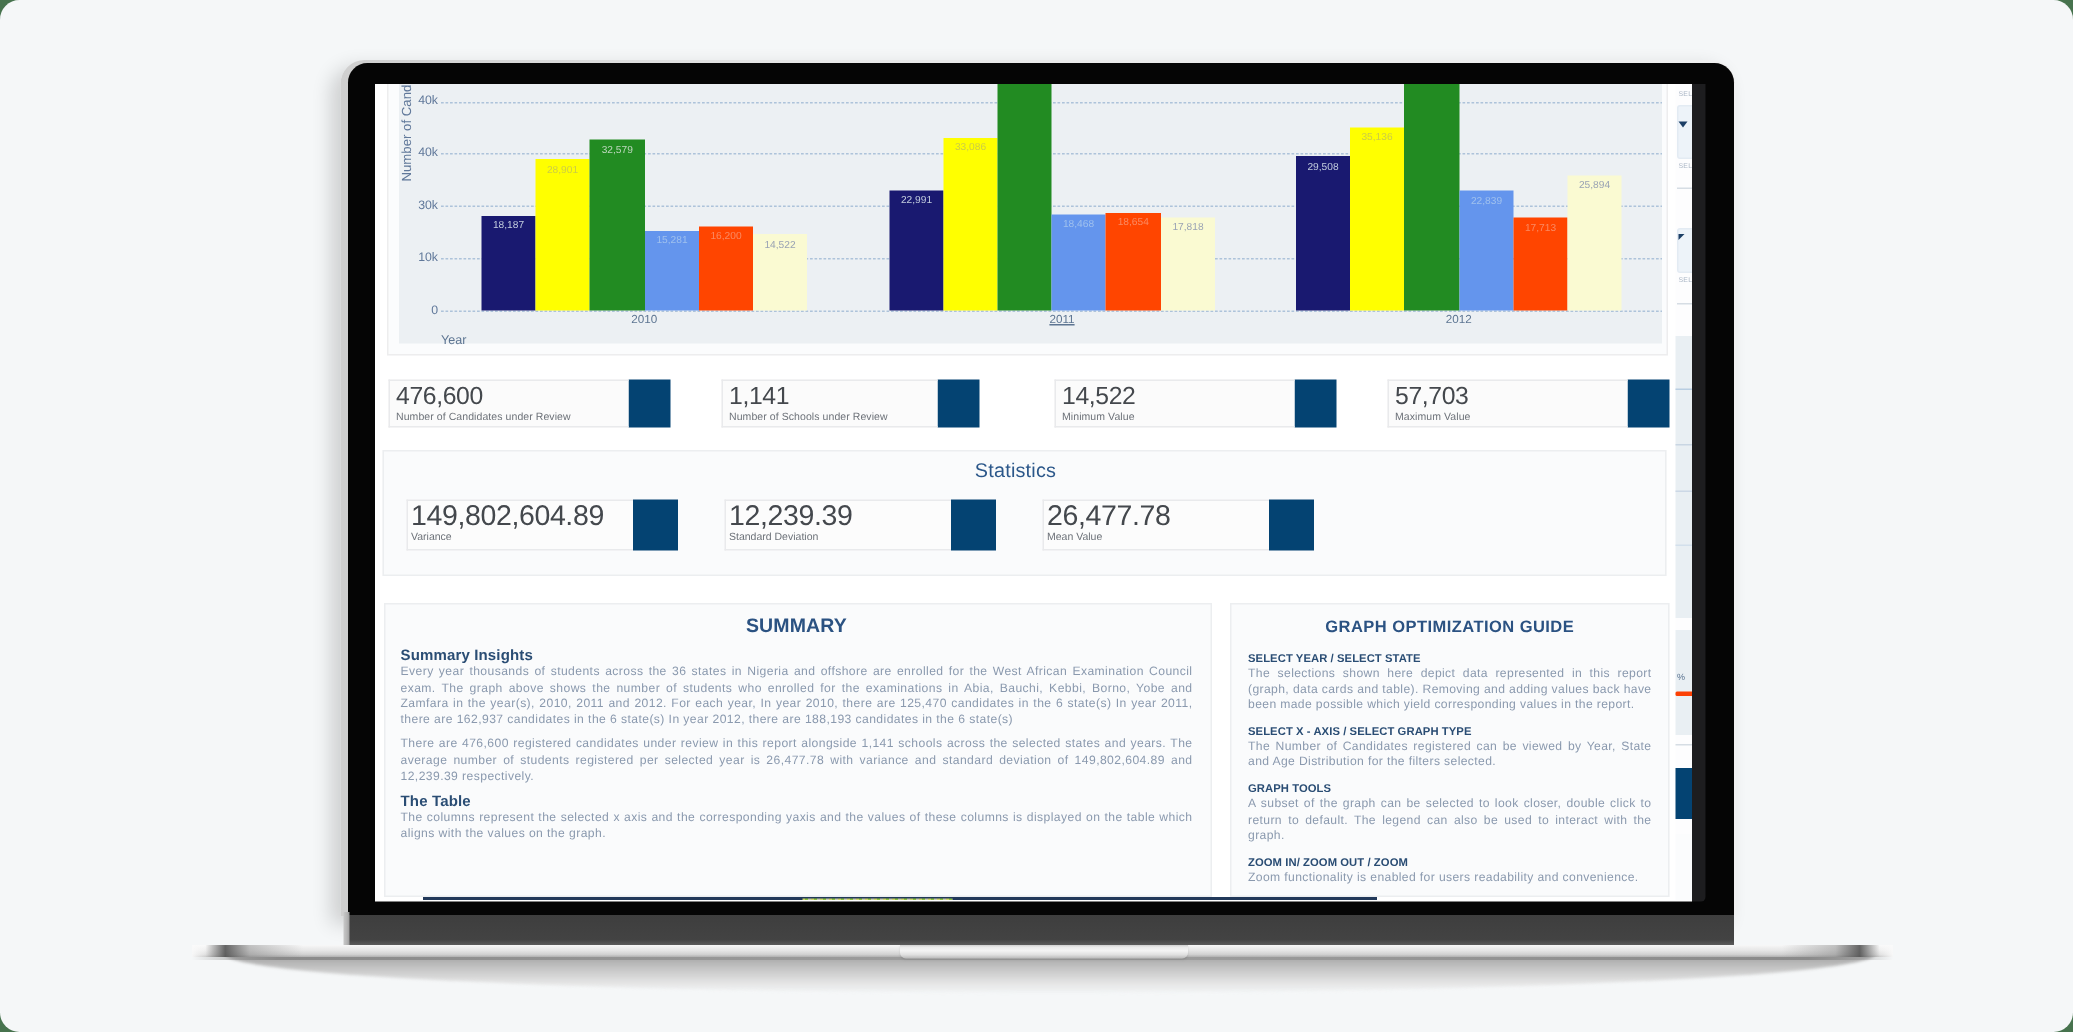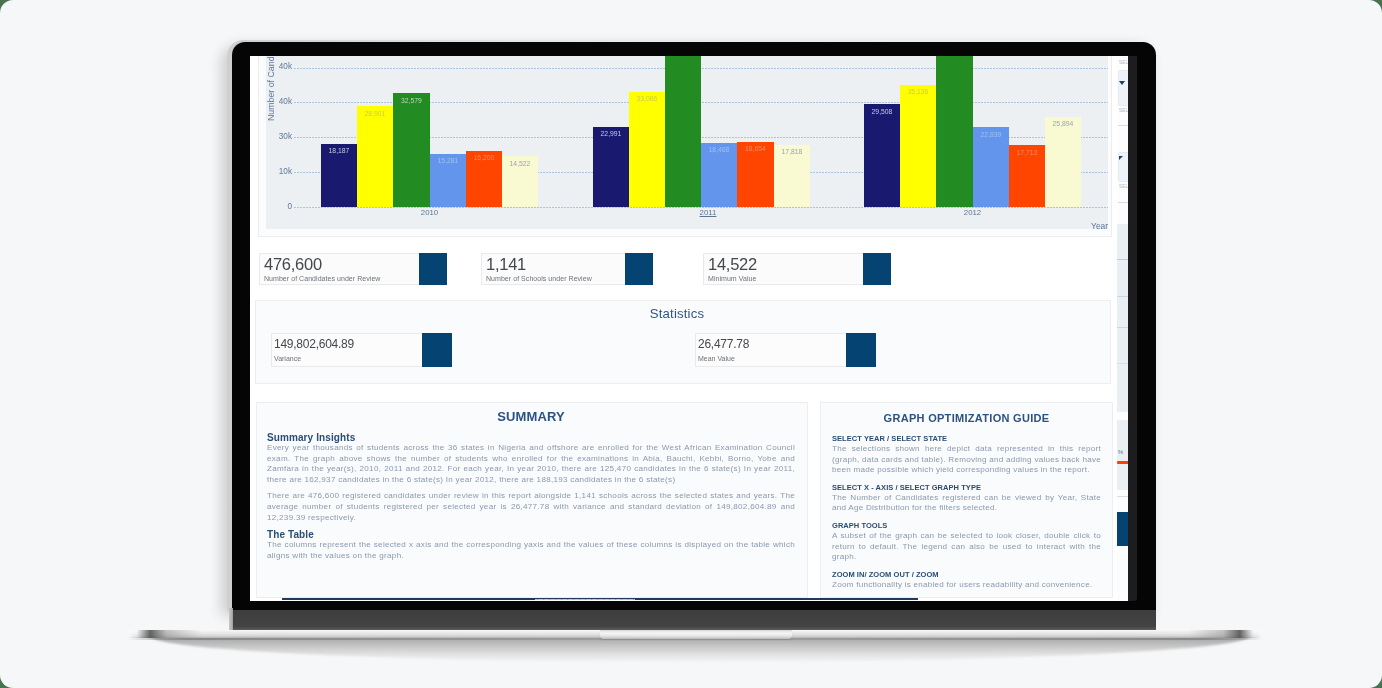--- a/index.html
+++ b/index.html
@@ -50,21 +50,21 @@
      background:#fbfcfd;border:1px solid #ededee;}
   .plot{position:absolute;left:7px;top:6px;width:842px;height:224px;background:#ecf0f3;}
   .ylabel{position:absolute;left:-1px;top:-40px;width:12px;height:224px;font-size:8.8px;color:#60789a;
      writing-mode:vertical-rl;transform:rotate(180deg);letter-spacing:0px;
      display:flex;align-items:center;justify-content:center;white-space:nowrap;}
   .ytick{position:absolute;font-size:8.2px;color:#60789a;text-align:right;width:26px;}
   .gridline{position:absolute;height:1px;
      background-image:linear-gradient(90deg,#a2bbd5 0 2px,rgba(255,255,255,0) 2px 3px);
      background-size:3px 1px;background-repeat:repeat-x;opacity:.85;}
   .xtick{position:absolute;font-size:7.8px;color:#5d7592;text-align:center;width:60px;}
-  .xlabel{position:absolute;font-size:8.4px;color:#5d7592;text-align:right;}
+  .xlabel{position:absolute;font-size:8.4px;color:#5d7592;text-align:left;}
   .bar{position:absolute;}
   .barlbl{position:absolute;font-size:6.8px;text-align:center;white-space:nowrap;
      font-family:"Liberation Sans",sans-serif;}
 
   
   .cards-row{position:absolute;left:9px;top:197px;width:854px;height:32px;}
   .stat{position:absolute;top:0;height:32px;display:flex;}
   .stat-body{flex:1;background:#fbfbfb;border:1px solid #e9eaec;border-right:none;
      position:relative;padding:2px 0 0 4px;}
   .stat-val{font-size:16.5px;color:#44484d;letter-spacing:-.25px;line-height:17px;
@@ -74,21 +74,21 @@
 
   
   .stats-panel{position:absolute;left:5px;top:244px;width:856px;height:84px;
      background:#fafbfc;border:1px solid #eceef0;}
   .stats-title{position:absolute;left:-6px;top:5px;width:854px;text-align:center;
      font-size:13.2px;color:#2b578a;letter-spacing:.15px;}
   .stats-cards{position:absolute;left:15px;top:32px;width:830px;height:34px;}
   .stat2{position:absolute;top:0;height:34px;display:flex;}
   .stat2-body{flex:1;background:#fcfcfc;border:1px solid #e9eaec;border-right:none;
      position:relative;padding:2px 0 0 2px;}
-  .stat2-val{font-size:12px;color:#44484d;letter-spacing:-.25px;line-height:17px;}
+  .stat2-val{font-size:19px;color:#44484d;letter-spacing:-.25px;line-height:17px;}
   .stat2-lbl{font-size:7px;color:#6d7279;line-height:9px;margin-top:1px;}
   .stat2-chip{width:30px;background:#044372;}
 
   
   .summary-panel{position:absolute;left:6px;top:346px;width:552px;height:196px;
      background:#fafbfc;border:1px solid #eceef0;padding:10px 12px 0 10px;}
   .summary-title{text-align:center;font-size:13px;color:#2b5282;font-weight:600;
      letter-spacing:.1px;margin:-3px 0 8px 0;line-height:14px;}
   .sec-h{font-size:10px;font-weight:700;color:#2a4d74;margin:0 0 0px 0;line-height:11px;letter-spacing:.1px;}
   .sec-b{font-size:8.1px;color:#8a99ae;line-height:10.6px;text-align:justify;margin:0 0 6px 0;letter-spacing:.28px;}
@@ -200,29 +200,43 @@
               </div>
               <div class="stat-chip"></div>
             </div>
             <div class="stat" style="left:444px;width:188px;">
               <div class="stat-body">
                 <div class="stat-val">14,522</div>
                 <div class="stat-lbl">Minimum Value</div>
               </div>
               <div class="stat-chip"></div>
             </div>
+            <div class="stat" style="left:666px;width:188px;">
+              <div class="stat-body">
+                <div class="stat-val">57,703</div>
+                <div class="stat-lbl">Maximum Value</div>
+              </div>
+              <div class="stat-chip"></div>
+            </div>
           </div>
 
         <div class="stats-panel">
           <div class="stats-title">Statistics</div>
           <div class="stats-cards" id="stats-cards">
               <div class="stat2" style="left:0px;width:181px;">
                 <div class="stat2-body">
                   <div class="stat2-val">149,802,604.89</div>
                   <div class="stat2-lbl">Variance</div>
+                </div>
+                <div class="stat2-chip"></div>
+              </div>
+              <div class="stat2" style="left:212px;width:181px;">
+                <div class="stat2-body">
+                  <div class="stat2-val">12,239.39</div>
+                  <div class="stat2-lbl">Standard Deviation</div>
                 </div>
                 <div class="stat2-chip"></div>
               </div>
               <div class="stat2" style="left:424px;width:181px;">
                 <div class="stat2-body">
                   <div class="stat2-val">26,477.78</div>
                   <div class="stat2-lbl">Mean Value</div>
                 </div>
                 <div class="stat2-chip"></div>
               </div>

